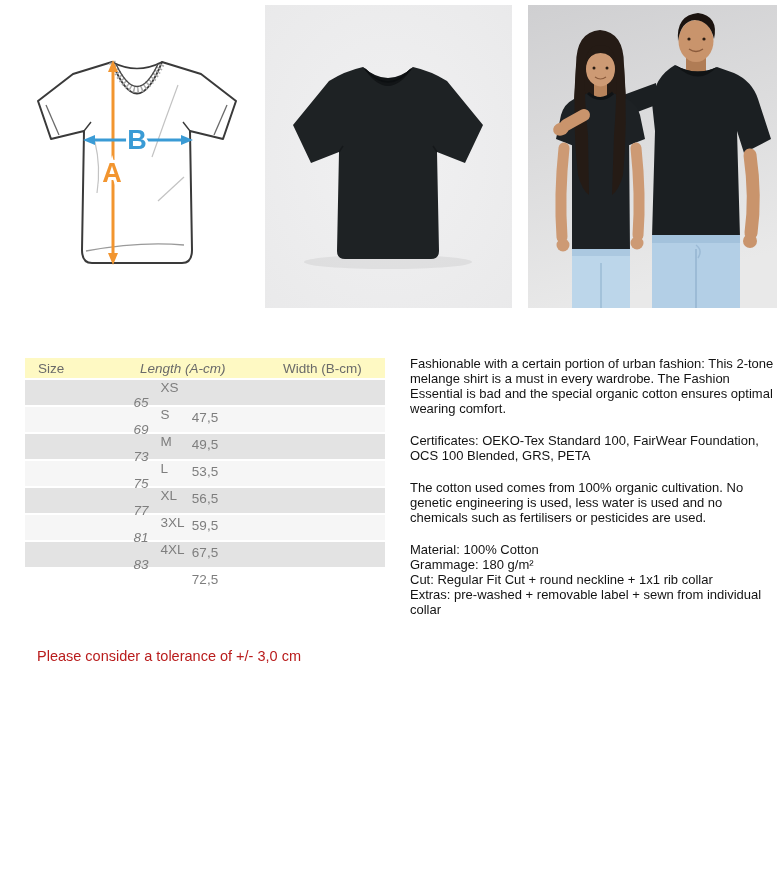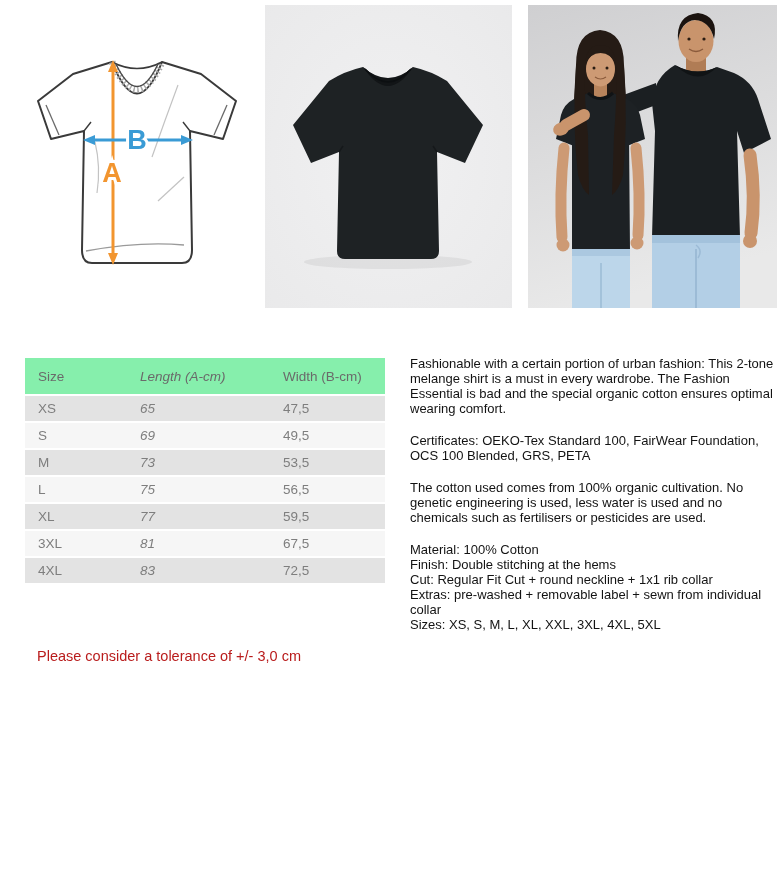--- a/index.html
+++ b/index.html
@@ -11,26 +11,26 @@
   }
   .panel { position:absolute; top:5px; height:303px; overflow:hidden; }
   #diagram-panel { left:0;   width:260px; background:#ffffff; }
   #flatlay-panel { left:265px; width:247px; }
   #models-panel  { left:528px; width:249px; }
   .panel svg { display:block; width:100%; height:100%; }
 
   
   #size-table { position:absolute; left:25px; top:358px; width:360px; }
   .thead {
-    display:flex; align-items:center; height:36px; background:#86efac;
+    display:flex; align-items:center; height:20px; background:#fef9c3;
     margin-bottom:2px; color:#6a6a6a; font-size:13.5px;
   }
   .trow {
     display:flex; align-items:center; height:25px; margin-bottom:2px;
-    color:#7e7e7e; font-size:13.5px;
+    color:#7e7e7e; font-size:13.5px;flex-direction:column;
   }
   .trow:nth-child(odd)  { background:#e3e3e3; }
   .trow:nth-child(even) { background:#f6f6f6; }
   .c0 { width:115px; padding-left:13px; }
   .c1 { width:143px;font-style:italic; }
   .c2 { flex:1; }
 
   #tolerance-note {
     position:absolute; left:37px; top:648px;
     font-size:14.5px; color:#b91c1c;
@@ -218,18 +218,17 @@
 <p id="tolerance-note">Please consider a tolerance of +/- 3,0 cm</p>
 
 <div id="details">
   <div>
       <p class="para">Fashionable with a certain portion of urban fashion: This 2-tone melange shirt is a must in every wardrobe. The Fashion Essential is bad and the special organic cotton ensures optimal wearing comfort.</p>
       <p class="para">Certificates: OEKO-Tex Standard 100, FairWear Foundation, OCS 100 Blended, GRS, PETA</p>
       <p class="para">The cotton used comes from 100% organic cultivation. No genetic engineering is used, less water is used and no chemicals such as fertilisers or pesticides are used.</p>
     </div>
   <div id="spec-list">
       <div class="spec-line">Material: 100% Cotton</div>
-      <div class="spec-line">Finish: Double stitching at the hems</div>
+      <div class="spec-line">Grammage: 180 g/m²</div>
       <div class="spec-line">Cut: Regular Fit Cut + round neckline + 1x1 rib collar</div>
       <div class="spec-line">Extras: pre-washed + removable label + sewn from individual collar</div>
-      <div class="spec-line">Sizes: XS, S, M, L, XL, XXL, 3XL, 4XL, 5XL</div>
     </div>
 </div>
 
 </body></html>

